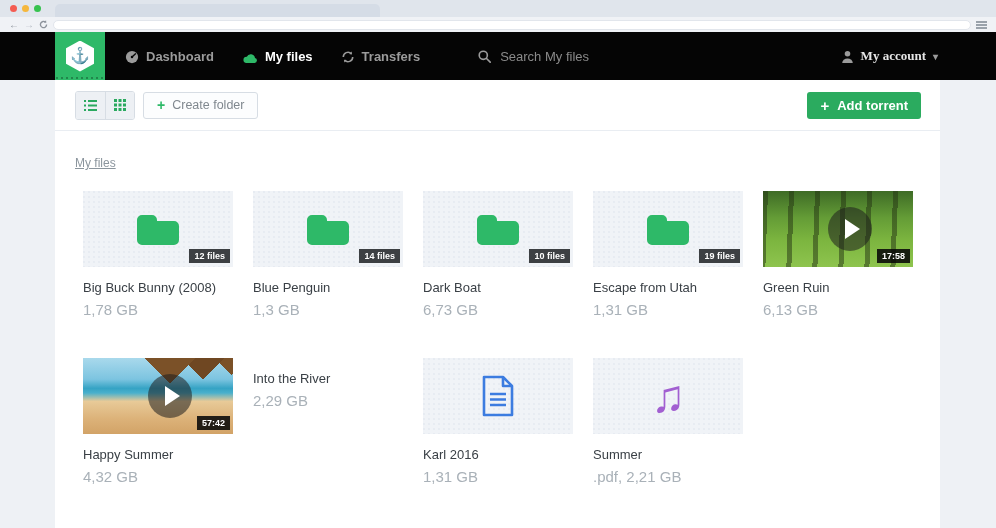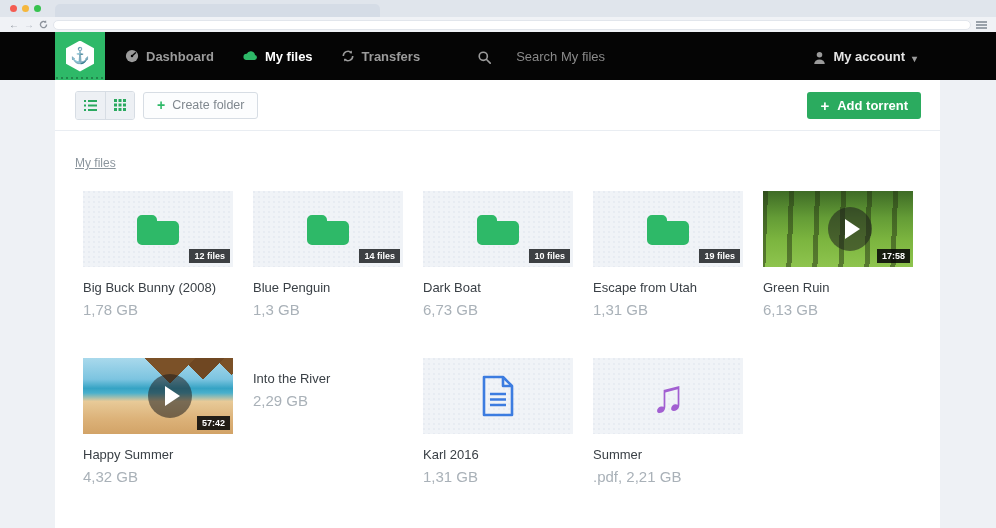--- a/index.html
+++ b/index.html
@@ -32,30 +32,30 @@
   .logo { width:50px; height:48px; margin-left:55px; background:var(--accent);
           display:flex; align-items:center; justify-content:center; position:relative; flex:0 0 auto; }
   .logo::after { content:""; position:absolute; left:0; right:0; bottom:0; height:3px;
           background-image:radial-gradient(circle at 2px 1px, rgba(0,0,0,.28) 1px, transparent 1.2px);
           background-size:5px 3px; }
   .hex { width:28px; height:31px; background:#fff;
          clip-path:polygon(50% 0,100% 25%,100% 75%,50% 100%,0 75%,0 25%);
          display:flex; align-items:center; justify-content:center; }
   .hex span { color:var(--accent); font-size:16px; line-height:16px; }
   .nav-items { display:flex; gap:28px; margin-left:20px; }
-  .nav-item { display:flex; align-items:flex-start; gap:7px; font-size:13px; font-weight:600;
+  .nav-item { display:flex; align-items:flex-end; gap:7px; font-size:13px; font-weight:600;
               color:#9b9b9b; cursor:pointer; }
   .nav-item.active { color:#fff; }
   .nav-item svg { display:block; }
-  .search { display:flex; align-items:flex-end; gap:25px; margin-left:58px; }
+  .search { display:flex; align-items:center; gap:9px; margin-left:58px; }
   .search input { background:transparent; border:none; outline:none; color:#cfcfcf;
                   font-size:13px; width:200px; font-family:inherit; }
   .search input::placeholder { color:#8a8a8a; }
-  .account { display:flex; align-items:flex-end; gap:7px; margin-left:auto; margin-right:79px;
-             color:#e6e6e6; font-size:13px; font-weight:600; cursor:pointer; }
+  .account { display:flex; align-items:center; gap:7px; margin-left:auto; margin-right:58px;
+             color:#e6e6e6; font-size:13px; font-weight:600; cursor:pointer;font-family:Liberation Serif, serif; }
   .caret { color:#9b9b9b; font-size:10px; }
 
   
   .content { position:absolute; left:55px; right:56px; top:80px; bottom:0; background:#fff; }
   .toolbar { height:51px; display:flex; align-items:center; padding:0 19px 0 20px;
              border-bottom:1px solid #e9edf2; }
   .seg { display:flex; border:1px solid #d7dde4; border-radius:3px; overflow:hidden; }
   .seg .seg-btn { width:29px; height:27px; background:#edf0f4; border:none; display:flex;
              align-items:center; justify-content:center; cursor:pointer; }
   .seg .seg-btn + .seg-btn { border-left:1px solid #d7dde4; }

